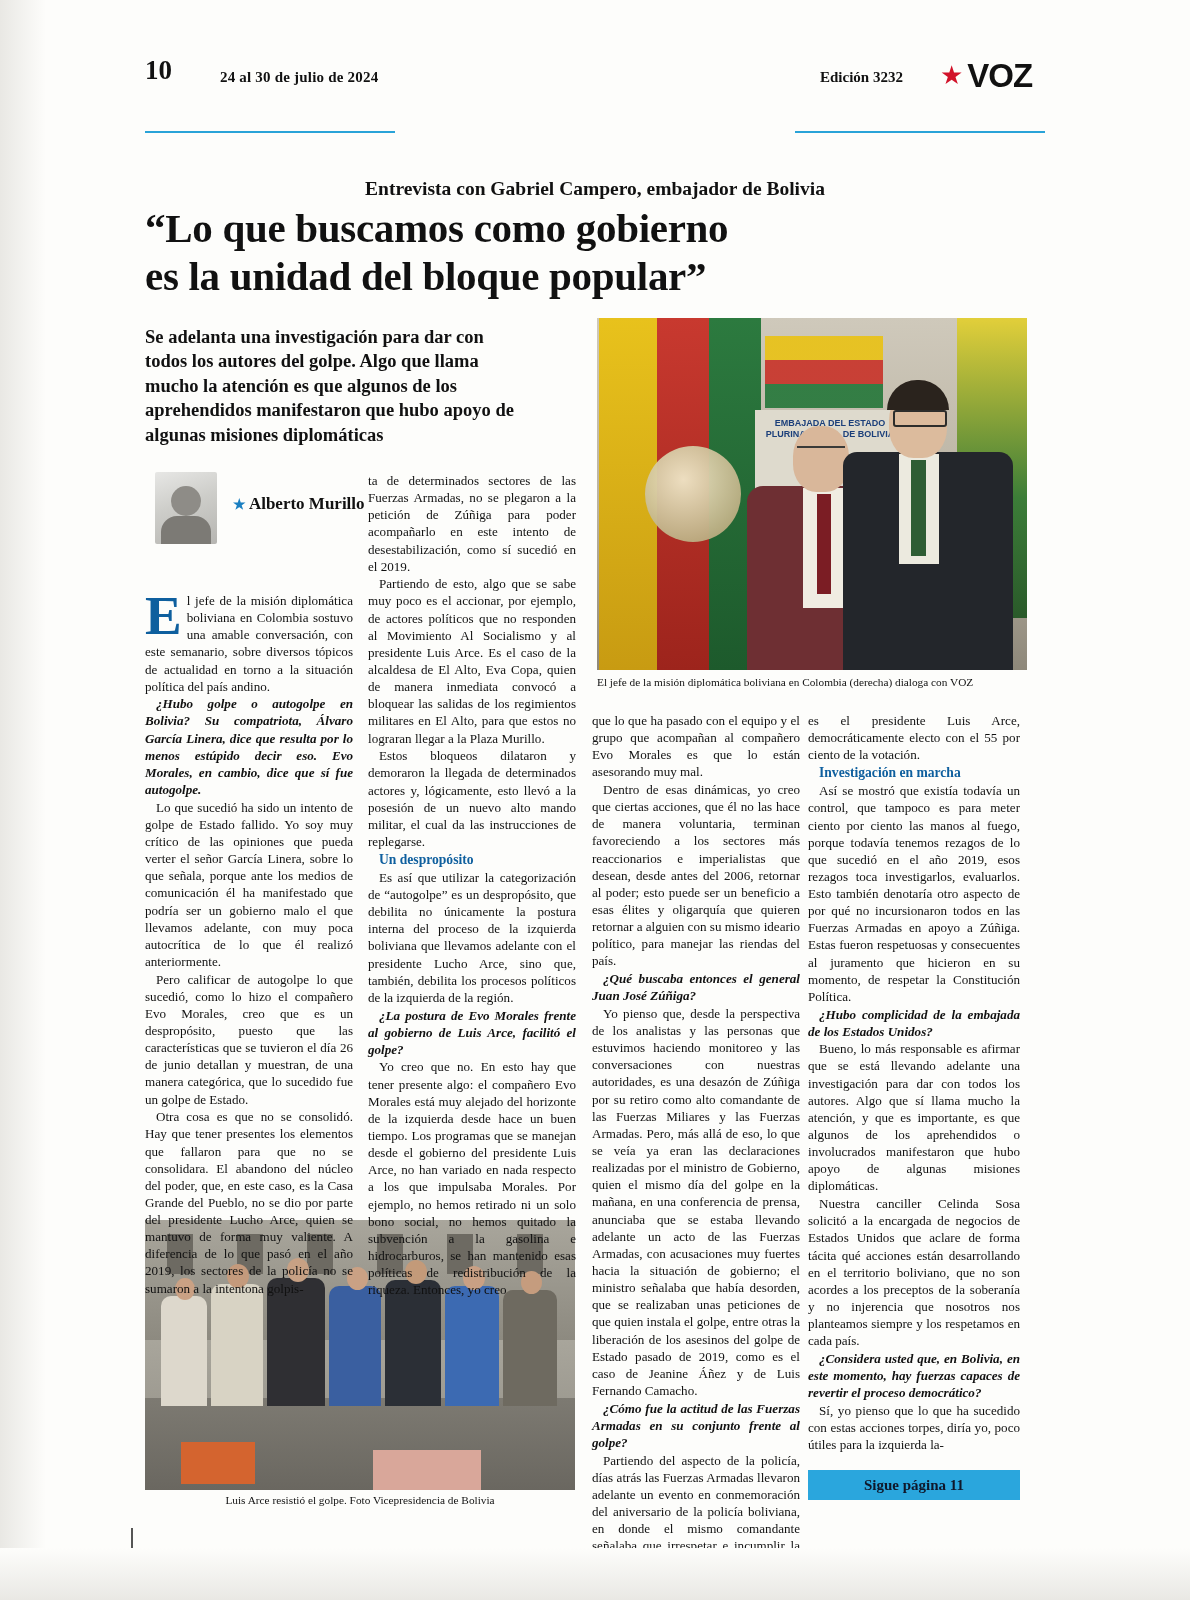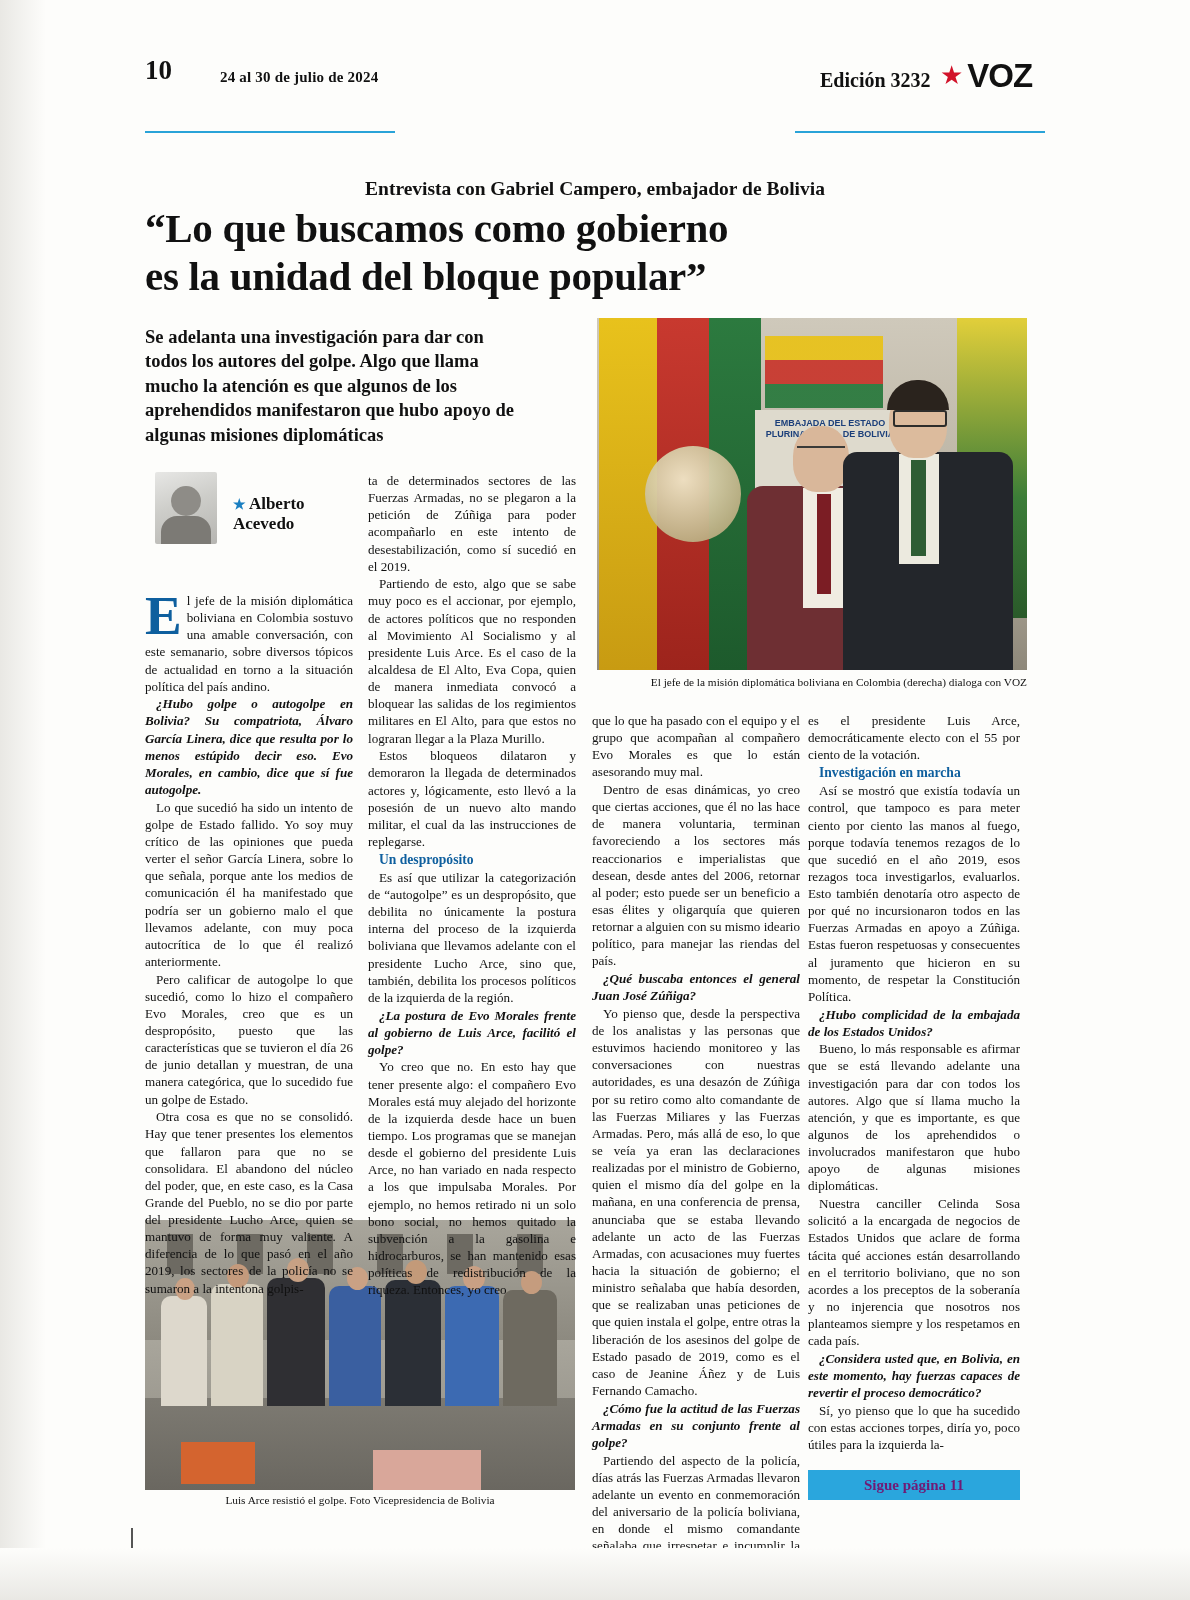--- a/index.html
+++ b/index.html
@@ -23,21 +23,21 @@
     font-family:"Liberation Serif", serif;
     font-weight:bold;font-size:27px;
   }
   .issue-date{
     position:absolute;left:75px;top:14px;
     font-size:15px;font-weight:bold;
     letter-spacing:.2px;
   }
   .edition{
     position:absolute;left:675px;top:14px;
-    font-size:20px;font-weight:bold;
+    font-size:15px;font-weight:bold;
   }
   .voz-logo{
     position:absolute;left:795px;top:2px;
     display:flex;align-items:center;gap:4px;
   }
   .voz-star{color:#d2132a;font-size:26px;line-height:26px;}
   .voz-text{
     font-family:"Liberation Sans", sans-serif;
     font-weight:bold;font-size:33px;letter-spacing:-1px;
     color:#111;
@@ -143,21 +143,21 @@
   .pt-man1tie{position:absolute;left:220px;top:176px;width:14px;height:100px;background:#7b1d24;}
   .pt-man2head{position:absolute;left:292px;top:70px;width:58px;height:70px;border-radius:46% 46% 42% 42%;background:#dcbb9d;}
   .pt-man2hair{position:absolute;left:290px;top:62px;width:62px;height:30px;border-radius:30px 30px 0 0;background:#2a231d;}
   .pt-man2body{position:absolute;left:246px;top:134px;width:170px;height:218px;background:#23262b;border-radius:14px 14px 0 0;}
   .pt-man2shirt{position:absolute;left:302px;top:136px;width:40px;height:110px;background:#eceadf;}
   .pt-man2tie{position:absolute;left:314px;top:142px;width:15px;height:96px;background:#2e5d34;}
   .pt-glass1{position:absolute;left:200px;top:128px;width:48px;height:12px;border-top:2px solid #3a3a38;}
   .pt-glass2{position:absolute;left:296px;top:92px;width:50px;height:13px;border:2px solid #2d2d2b;border-radius:3px;}
   .caption-top{
     position:absolute;left:597px;top:676px;width:430px;
-    font-size:11.3px;text-align:right;
+    font-size:11.3px;text-align:left;
   }
   
   .photo-bot{
     position:absolute;left:145px;top:1220px;width:430px;height:270px;
     overflow:hidden;background:#9a968c;
   }
   .pb-sky{position:absolute;inset:0;background:linear-gradient(180deg,#b9b6ad 0%,#a8a59b 45%,#8f8c83 100%);}
   .pb-building{position:absolute;left:0;top:0;width:430px;height:120px;background:linear-gradient(180deg,#a9a69c,#8d8a80);}
   .pb-win{position:absolute;top:14px;width:26px;height:40px;background:#6d6a62;}
   .pb-ground{position:absolute;left:0;bottom:0;width:430px;height:92px;background:linear-gradient(180deg,#7d7a72,#6a6760);}
@@ -166,21 +166,21 @@
   .pb-head{position:absolute;border-radius:50%;}
   .pb-box1{position:absolute;left:36px;bottom:6px;width:74px;height:42px;background:#d4642f;}
   .pb-box2{position:absolute;left:228px;bottom:0px;width:108px;height:40px;background:#d9a79a;}
   .caption-bot{
     position:absolute;left:145px;top:1494px;width:430px;
     font-size:11.3px;text-align:center;
   }
   
   .continue-box{
     position:absolute;left:808px;top:1470px;width:212px;height:30px;
-    background:#2aa6dd;color:#701a75;
+    background:#2aa6dd;color:#0f172a;
     display:flex;align-items:center;justify-content:center;
     font-weight:bold;font-size:15px;
     font-family:"Liberation Serif", serif;
   }
   .edge-left{
     position:absolute;left:0;top:0;width:46px;height:1600px;
     background:linear-gradient(90deg,#e9e8e4,#fdfdfb);
   }
   .edge-bottom{
     position:absolute;left:0;bottom:0;width:1190px;height:52px;
@@ -215,21 +215,21 @@
     <div>“Lo que buscamos como gobierno</div>
     <div>es la unidad del bloque popular”</div>
   </div>
 
   <div class="deck">Se adelanta una investigación para dar con todos los autores del golpe. Algo que llama mucho la atención es que algunos de los aprehendidos manifestaron que hubo apoyo de algunas misiones diplomáticas</div>
 
   <div class="byline-block">
     <div class="byline-photo"></div>
     <div class="byline-name">
       <span class="byline-star">★</span>
-      <span>Alberto Acevedo</span>
+      <span>Alberto Murillo</span>
     </div>
   </div>
 
   <div class="photo-top">
     <div class="pt-wall"></div>
     <div class="pt-flagY"></div>
     <div class="pt-flagR"></div>
     <div class="pt-flagG"></div>
     <div class="pt-seal"></div>
     <div class="pt-greenflag"></div>

